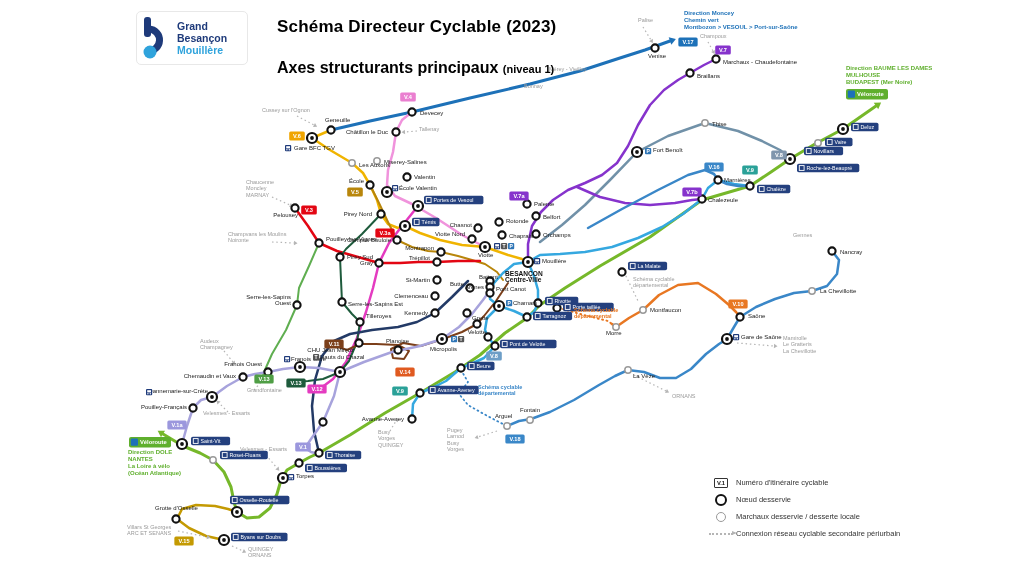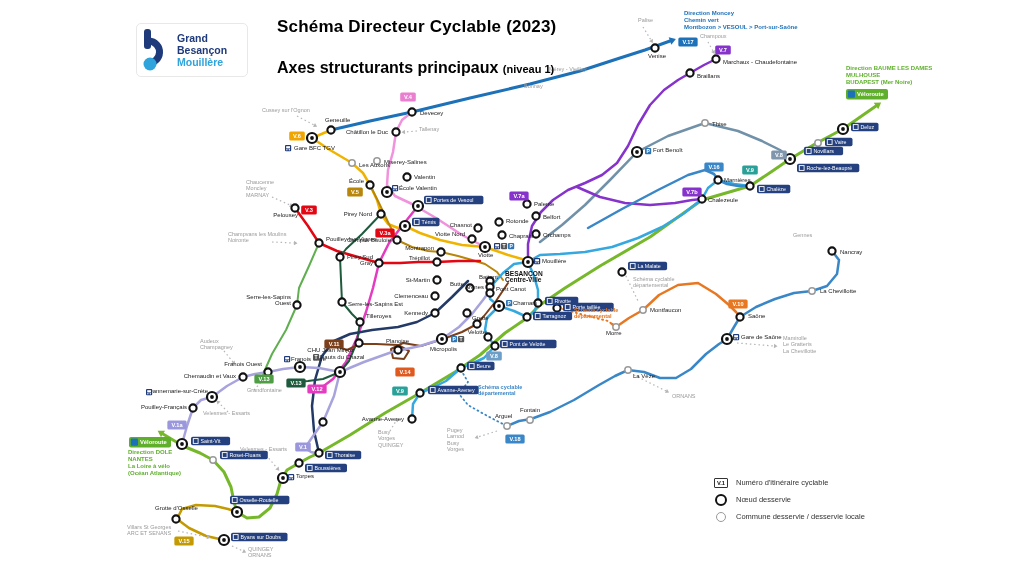--- a/index.html
+++ b/index.html
@@ -1,19 +1,19 @@
 <!DOCTYPE html>
 <html><head>
 <meta charset="utf-8">
 <style>
   html,body{margin:0;padding:0;background:#fff;font-family:"Liberation Sans",sans-serif;}
   #stage{position:relative;width:1024px;height:575px;overflow:hidden;background:#fff;}
   #map{position:absolute;left:0;top:0;}
   
-  #logo-card{position:absolute;left:136px;top:23px;width:112px;height:54px;border:1px solid #e8e8e8;border-radius:5px;background:#fff;display:flex;align-items:center;gap:6px;padding:0 4px;box-sizing:border-box;}
+  #logo-card{position:absolute;left:136px;top:11px;width:112px;height:54px;border:1px solid #e8e8e8;border-radius:5px;background:#fff;display:flex;align-items:center;gap:6px;padding:0 4px;box-sizing:border-box;}
   #logo-text{line-height:12px;font-size:10.5px;font-weight:bold;}
   #logo-text .navy{color:#1e3a7a;}
   #logo-text .cyan{color:#2fa3dc;}
   #title-block{position:absolute;left:277px;top:17px;color:#000000;}
   #title-line1{font-size:17px;font-weight:600;letter-spacing:.2px;}
   #title-line2{font-size:16px;font-weight:600;margin-top:22px;}
   #title-line2 .small{font-size:11px;font-weight:600;}
   
   #legend{position:absolute;left:706px;top:474px;font-size:7.5px;color:#333;}
   .lg-row{display:flex;align-items:center;height:17px;}
@@ -519,16 +519,22 @@
     <div class="lg-row">
       <span class="lg-ic">
           <span class="lg-cy"></span>
         </span>
       <span>Nœud desservie</span>
     </div>
     <div class="lg-row">
       <span class="lg-ic">
           <span class="lg-loc"></span>
         </span>
-      <span>Commune desservie / desservie locale</span>
+      <span>Marchaux desservie / desserte locale</span>
+    </div>
+    <div class="lg-row">
+      <span class="lg-ic">
+          <span class="lg-dot"></span>
+        </span>
+      <span>Connexion réseau cyclable secondaire périurbain</span>
     </div>
   </div>
 </div>
 
 </body></html>

